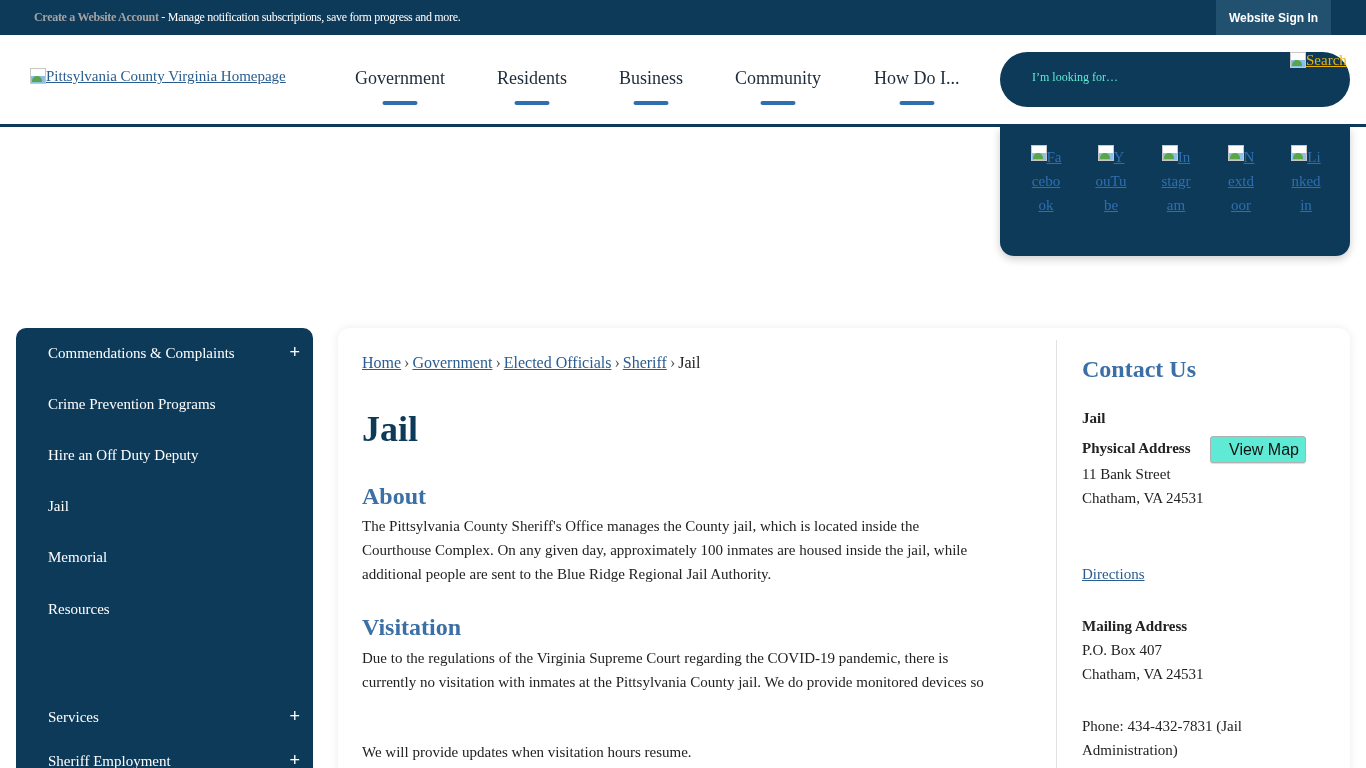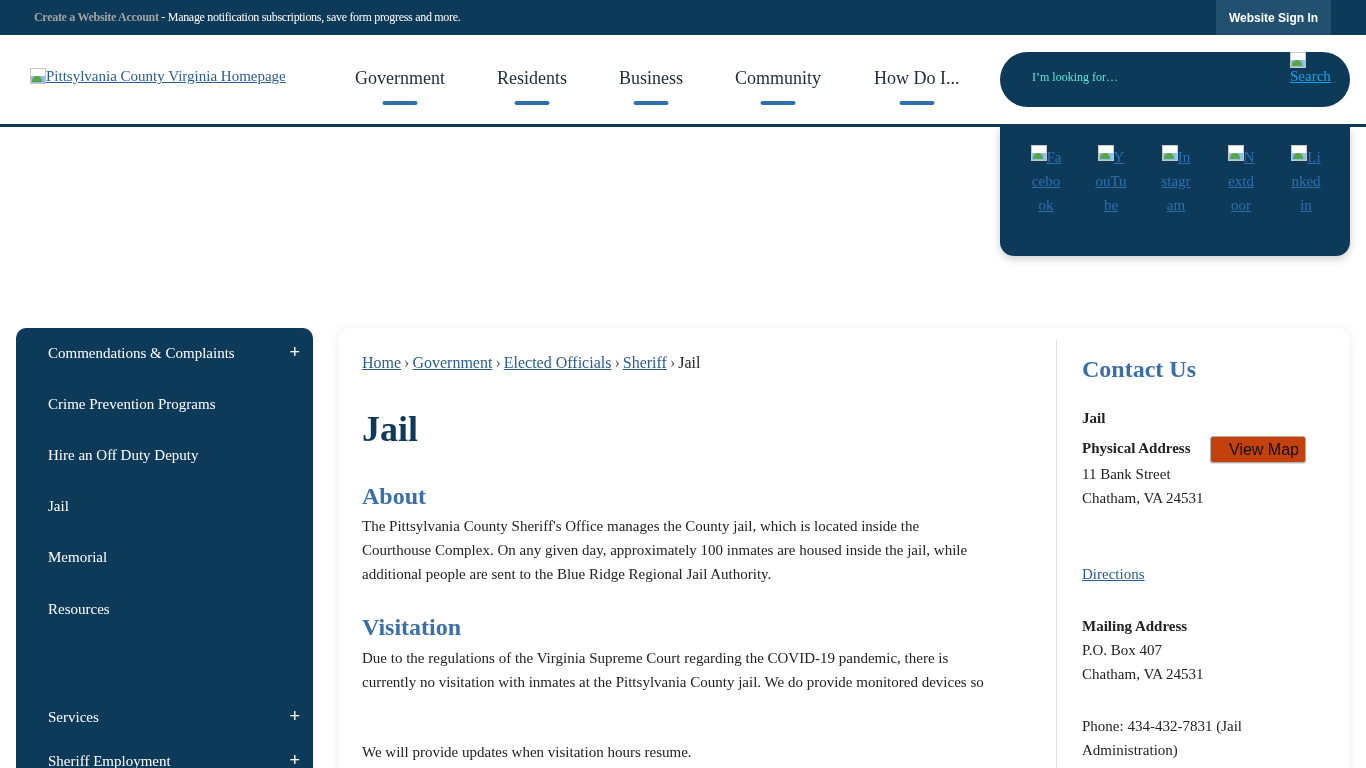--- a/index.html
+++ b/index.html
@@ -20,21 +20,21 @@
     .broken-img { display: inline-block; width: 16px; height: 16px; position: relative; margin-right: 0; vertical-align: top; }
     .broken-img::before { content: ""; position: absolute; left: 0; top: 0; width: 14px; height: 14px; border: 1px solid #c7c7c7; background: linear-gradient(180deg, #ffffff 0 50%, #8cc0e6 50% 100%); }
     .broken-img::after { content: ""; position: absolute; left: 2px; top: 8px; width: 10px; height: 6px; background: #5aa449; border-radius: 6px 6px 0 0; }
 
     .nav { position: absolute; top: 35px; height: 90px; left: 0; }
     .nav-item { position: absolute; top: 33px; font-size: 18px; color: #1d2b3a; cursor: pointer; text-align: center; white-space: nowrap; }
     .nav-item .bar { position: absolute; left: 50%; transform: translateX(-50%); top: 33px; width: 35px; height: 4px; border-radius: 2px; background: #2e6fb0; }
 
     .search { position: absolute; left: 1000px; top: 52px; width: 350px; height: 55px; background: #0e3a5a; border-radius: 28px; }
     .search .ph { position: absolute; left: 32px; top: 18px; font-size: 12px; color: #5eead4; }
-    .search .search-btn { position: absolute; left: 290px; top: 0; font-size: 15px; color: #0ea5e9; text-decoration: underline; display: flex; align-items: flex-start; cursor: pointer; flex-direction: column; }
+    .search .search-btn { position: absolute; left: 290px; top: 0; font-size: 15px; color: #eab308; text-decoration: underline; display: flex; align-items: flex-start; cursor: pointer; }
 
     
     .social { position: absolute; left: 1000px; top: 127px; width: 350px; height: 129px; background: #0e3a5a; border-radius: 0 0 14px 14px; box-shadow: 0 3px 8px rgba(0,0,0,0.2); }
     .social-item { position: absolute; top: 18px; width: 32px; font-size: 15px; line-height: 24px; color: #2e6fb0; text-decoration: underline; text-align: center; word-break: break-all; cursor: pointer; }
     .social-item .broken-img { margin-right: 0; }
 
     
     .sidebar { position: absolute; left: 16px; top: 328px; width: 297px; height: 460px; background: #0e3a5a; border-radius: 10px 10px 0 0; }
     .side-item { position: absolute; left: 32px; width: 250px; font-size: 15px; color: #ffffff; cursor: pointer; }
     .side-item .plus { position: absolute; right: -2px; top: -3px; font-size: 18px; color: #ffffff; font-family: "Liberation Sans", sans-serif; font-weight: 300; }
@@ -48,21 +48,21 @@
     .section-title { position: absolute; left: 24px; font-size: 24px; font-weight: bold; color: #3b6fa5; }
     .para { position: absolute; left: 24px; width: 672px; font-size: 15px; line-height: 24px; color: #222; }
 
     .divider-v { position: absolute; left: 718px; top: 12px; width: 1px; height: 448px; background: #e2e2e2; }
 
     .contact { position: absolute; left: 744px; top: 0; width: 250px; }
     .contact-title { position: absolute; left: 0; top: 28px; font-size: 24px; font-weight: bold; color: #3b6fa5; white-space: nowrap; }
     .c-line { position: absolute; left: 0; font-size: 15px; color: #222; white-space: nowrap; }
     .c-bold { font-weight: bold; }
     .c-link { color: #2a5d8f; text-decoration: underline; cursor: pointer; }
-    .view-map { position: absolute; left: 128px; top: 108px; width: 96px; height: 27px; background: #c2410c; border: 1px solid #b0b0b0; border-radius: 3px; font-family: "Liberation Sans", sans-serif; font-size: 16px; color: #111; text-align: right; padding-right: 6px; line-height: 25px; cursor: pointer; box-shadow: 0 1px 1px rgba(0,0,0,0.15); }
+    .view-map { position: absolute; left: 128px; top: 108px; width: 96px; height: 27px; background: #5eead4; border: 1px solid #b0b0b0; border-radius: 3px; font-family: "Liberation Sans", sans-serif; font-size: 16px; color: #111; text-align: right; padding-right: 6px; line-height: 25px; cursor: pointer; box-shadow: 0 1px 1px rgba(0,0,0,0.15); }
   </style>
 </head>
 <body>
 
 <div class="topbar">
   <div class="promo">
     <span class="create">Create a Website Account</span><span class="rest"> - Manage notification subscriptions, save form progress and more.</span>
   </div>
   <div class="signin">Website Sign In</div>
 </div>

